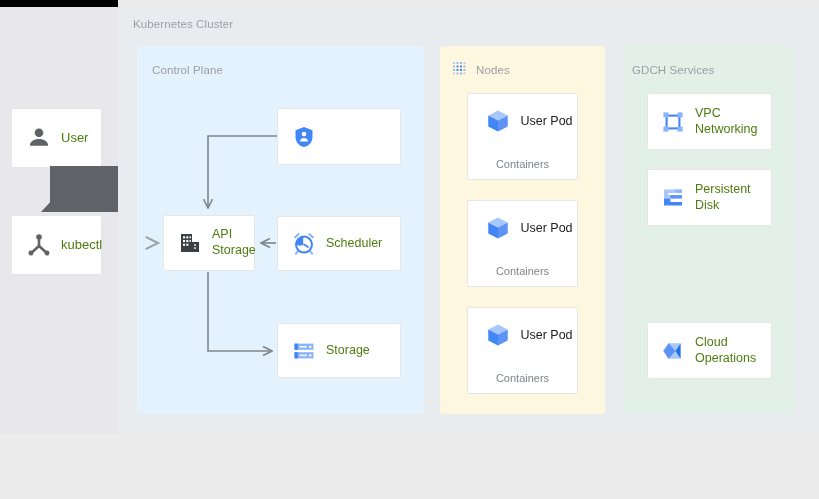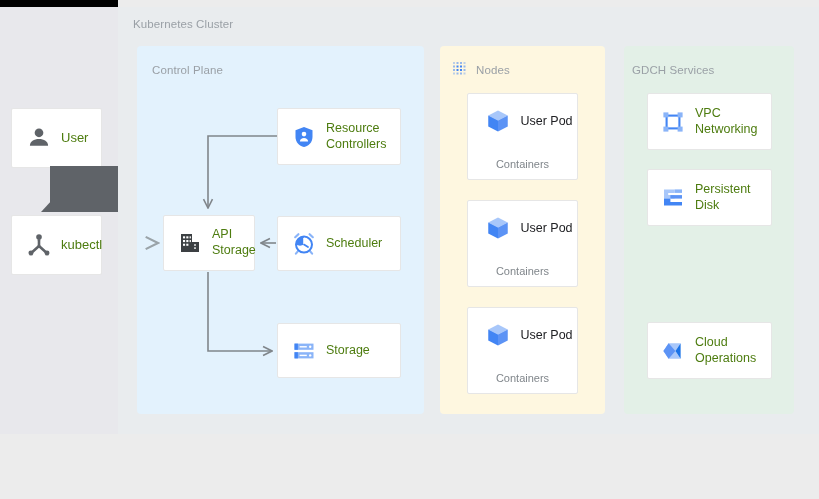--- a/index.html
+++ b/index.html
@@ -226,22 +226,20 @@
   </div>
 
   <div class="card cp-card" id="card-rc">
     <span class="ico">
       <svg class="icn" width="24" height="24" viewBox="0 0 24 24">
         <path d="M12 2 L20.5 5.2 V12 c0 5.2-3.6 8.8-8.5 10 -4.9-1.2-8.5-4.8-8.5-10 V5.2z" fill="#4285F4"></path>
         <circle cx="12" cy="9.1" r="2.3" fill="#FFFFFF"></circle>
         <path d="M7.9 16.6c0-2.4 1.9-3.7 4.1-3.7s4.1 1.3 4.1 3.7z" fill="#FFFFFF"></path>
       </svg>
     </span>
-    <span class="card-label">Resource
-Controllers</span>
   </div>
 
   <div class="card cp-card" id="card-sched">
     <span class="ico">
       <svg class="icn" width="24" height="24" viewBox="0 0 24 24">
         <path d="M3.2 5.2 L6.4 2.2" stroke="#8AB4F8" stroke-width="2.2" stroke-linecap="round"></path>
         <path d="M20.8 5.2 L17.6 2.2" stroke="#8AB4F8" stroke-width="2.2" stroke-linecap="round"></path>
         <path d="M5.6 19.6 L3.9 21.6" stroke="#8AB4F8" stroke-width="2.2" stroke-linecap="round"></path>
         <path d="M18.4 19.6 L20.1 21.6" stroke="#8AB4F8" stroke-width="2.2" stroke-linecap="round"></path>
         <circle cx="12" cy="12.6" r="8" fill="none" stroke="#4285F4" stroke-width="2"></circle>

